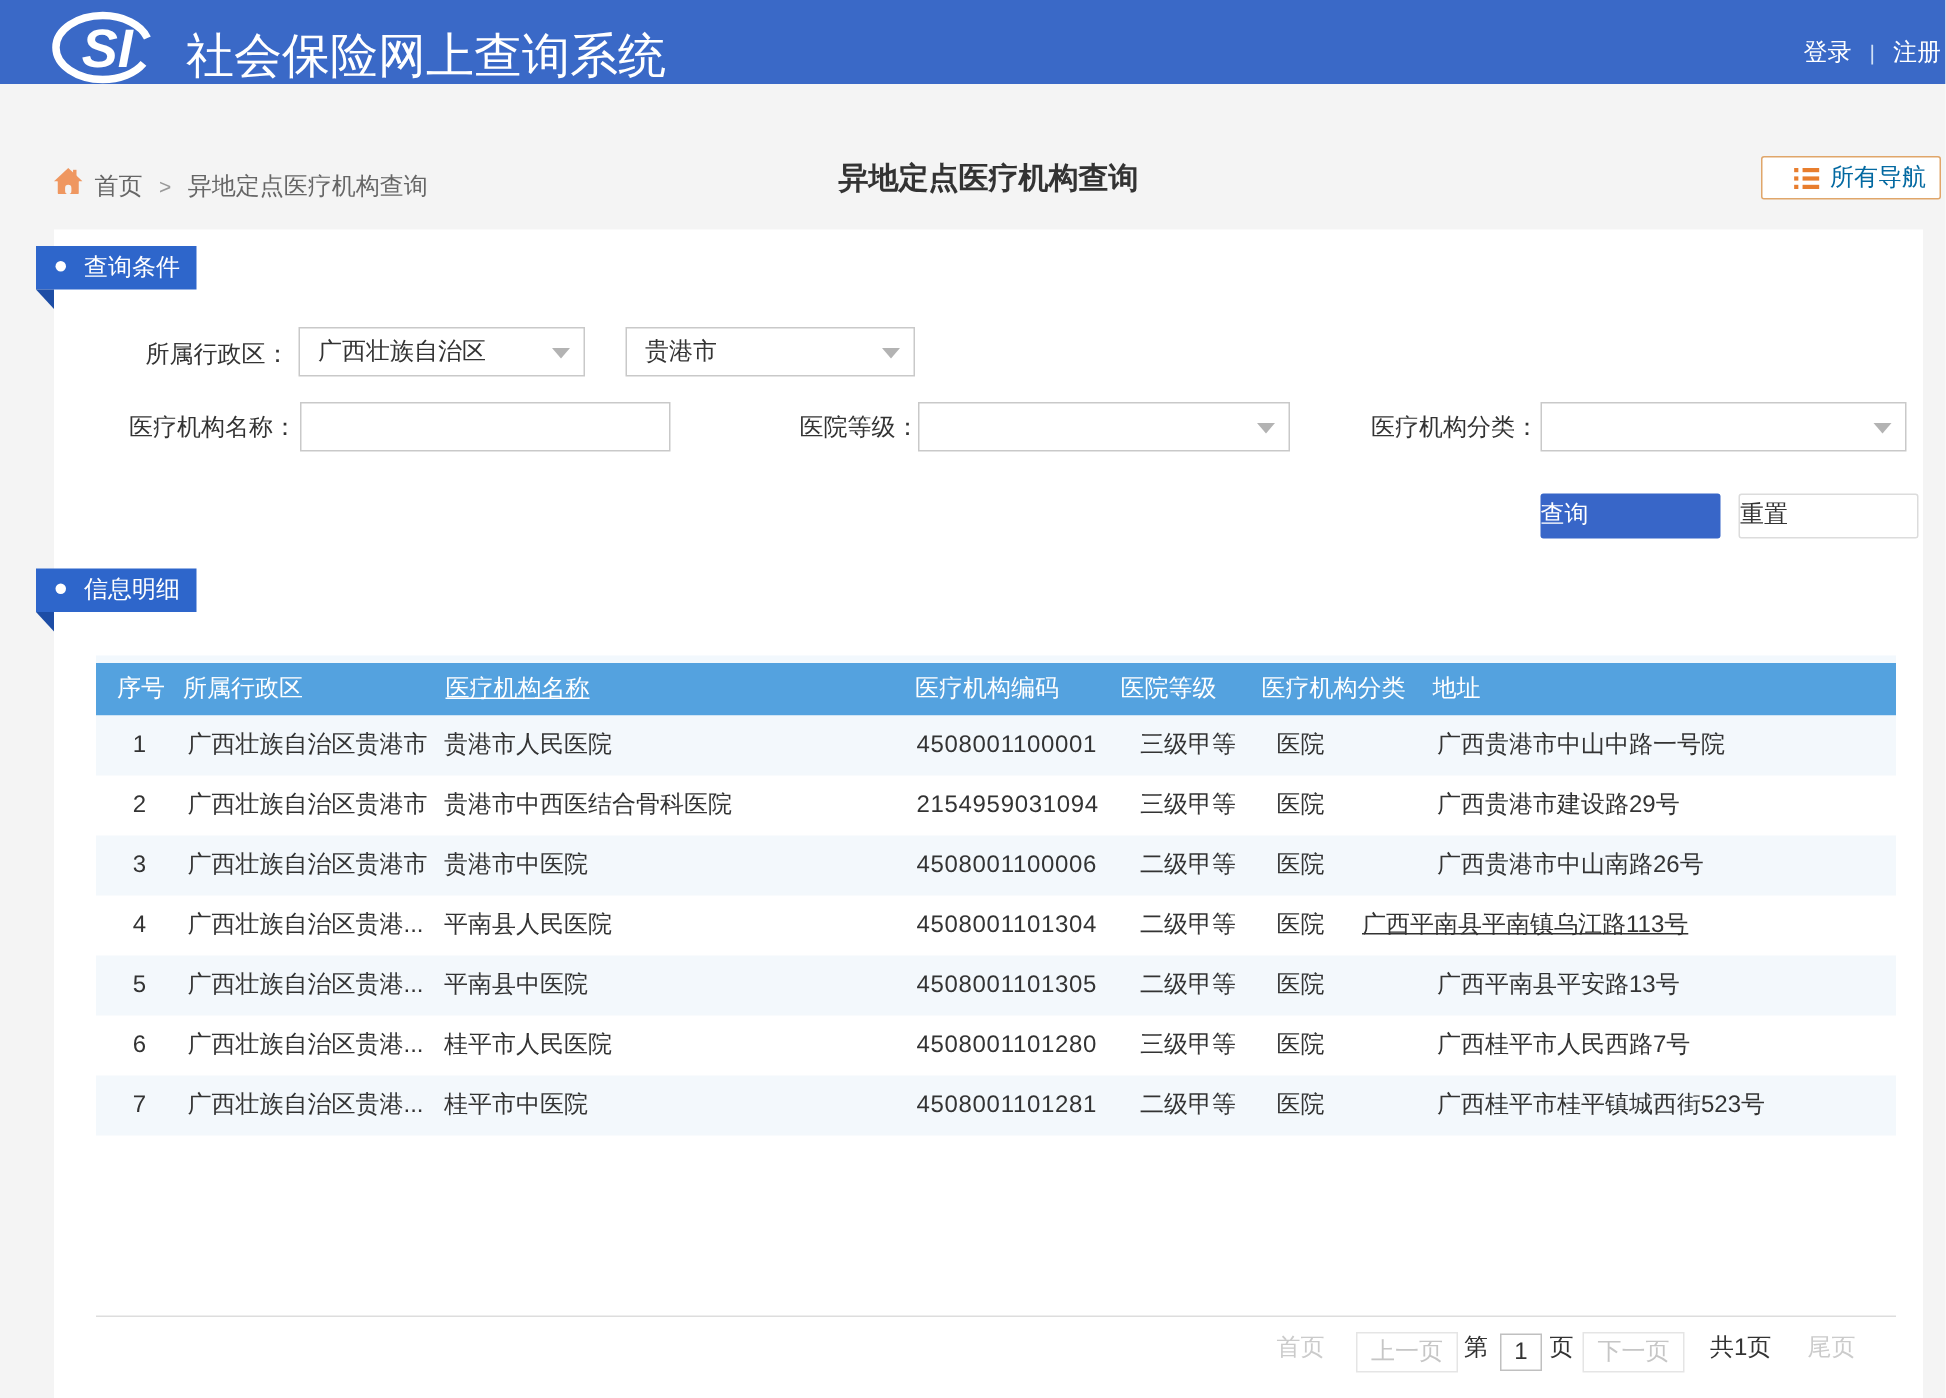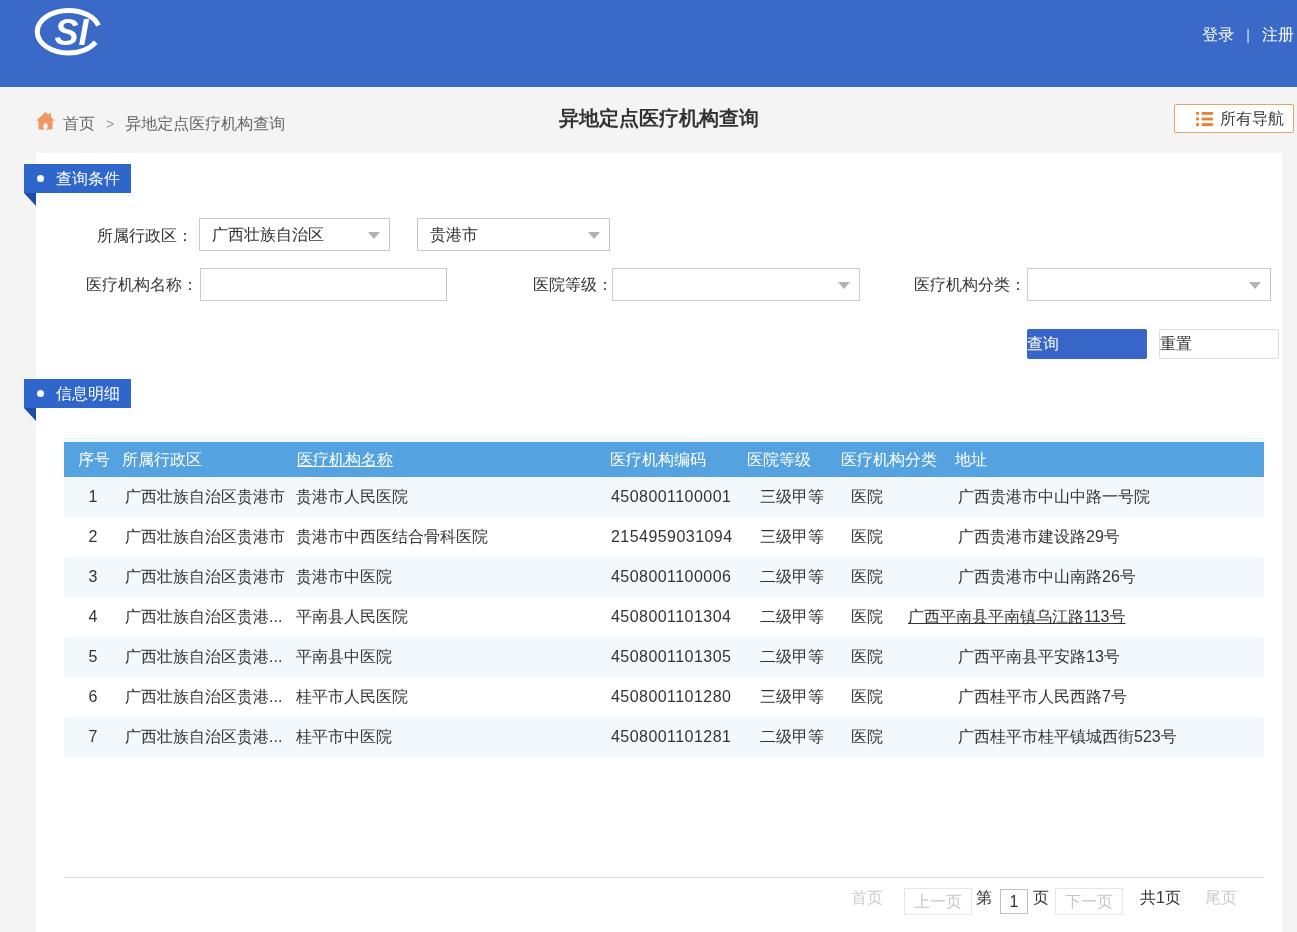--- a/index.html
+++ b/index.html
@@ -1,30 +1,30 @@
 <!DOCTYPE html>
 <html><head>
 <meta charset="utf-8">
 <style>
 * { margin:0; padding:0; box-sizing:border-box; }
 html,body { width:1297px; height:932px; overflow:hidden; }
 body { font-family:"Liberation Sans", sans-serif; background:#f4f4f4; position:relative; }
 .abs { position:absolute; }
 
 
-.header { position:absolute; left:0; top:0; width:1297px; height:87px; background:#3a69c7; }
+.header { position:absolute; left:0; top:0; width:1297px; height:56px; background:#3a69c7; }
 .brand { position:absolute; left:124px; top:16px; font-size:32px; color:#fff; letter-spacing:0px; }
 .auth { position:absolute; right:3px; top:25px; font-size:16px; color:#fff; }
 .auth .sep { color:#cfe0f5; padding:0 12px; font-size:14px; }
 
 
 .crumb { position:absolute; top:114px; left:63px; font-size:16px; color:#666; }
 .crumb .gt { color:#999; margin:0 11px; font-size:14px; }
 .pagetitle { position:absolute; top:105px; left:558px; width:202px; text-align:center; font-size:20px; font-weight:bold; color:#333; }
-.navbtn { position:absolute; left:1174px; top:104px; width:120px; height:29px; background:#fff; border:1px solid #e0a66a; border-radius:2px; color:#404040; font-size:16px; line-height:27px; text-align:left; padding-left:45px; }
+.navbtn { position:absolute; left:1174px; top:104px; width:120px; height:29px; background:#fff; border:1px solid #e0a66a; border-radius:2px; color:#0369a1; font-size:16px; line-height:27px; text-align:left; padding-left:45px; }
 
 
 .panel { position:absolute; left:36px; top:153px; width:1246px; height:779px; background:#fff; }
 
 
 .tag { position:absolute; left:-12px; width:107px; height:29px; background:#2e66cb; color:#fff; font-size:16px; line-height:29px; }
 .tag .dot { display:inline-block; width:7px; height:7px; border-radius:50%; background:#fff; margin:0 12px 2px 13px; vertical-align:middle; }
 .tag .fold { position:absolute; left:0; top:29px; width:0; height:0; border-right:12px solid #1d4da5; border-bottom:13px solid transparent; }
 
 
@@ -53,20 +53,21 @@
 .pager .ibox { display:inline-block; border:1px solid #c0c0c0; width:28px; height:25px; line-height:23px; text-align:center; }
 </style>
 </head>
 <body>
 
 <div class="header">
   <svg class="abs" style="left:33px;top:6px" width="72" height="52" viewBox="0 0 72 52">
     <ellipse cx="35.5" cy="25.7" rx="31.2" ry="21.3" fill="none" stroke="#ffffff" stroke-width="5" stroke-dasharray="148 18.4" stroke-dashoffset="-11.5"></ellipse>
     <text x="21.5" y="38.5" font-size="36" font-style="italic" font-weight="bold" fill="#fff" font-family="Liberation Sans, sans-serif">SI</text>
   </svg>
+  <div class="brand">社会保险网上查询系统</div>
   <div class="auth">登录<span class="sep">|</span>注册</div>
 </div>
 
 <svg class="abs" style="left:36px;top:111px" width="19" height="19" viewBox="0 0 19 19">
   <g fill="#ef9760">
     <polygon points="9.5,1 19,9.8 0,9.8"></polygon>
     <rect x="12.7" y="2.2" width="2.3" height="4.2"></rect>
     <rect x="2.5" y="9" width="14" height="9.4" rx="0.8"></rect>
   </g>
   <rect x="7.4" y="12.2" width="4.2" height="6.2" rx="2.1" fill="#f4f4f4"></rect>

